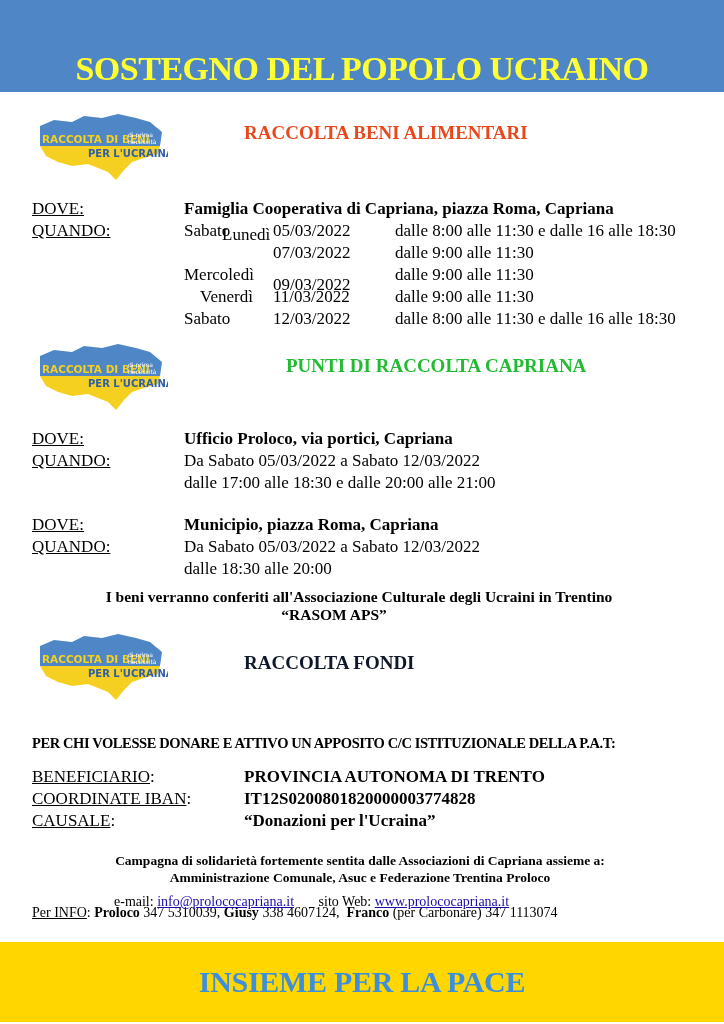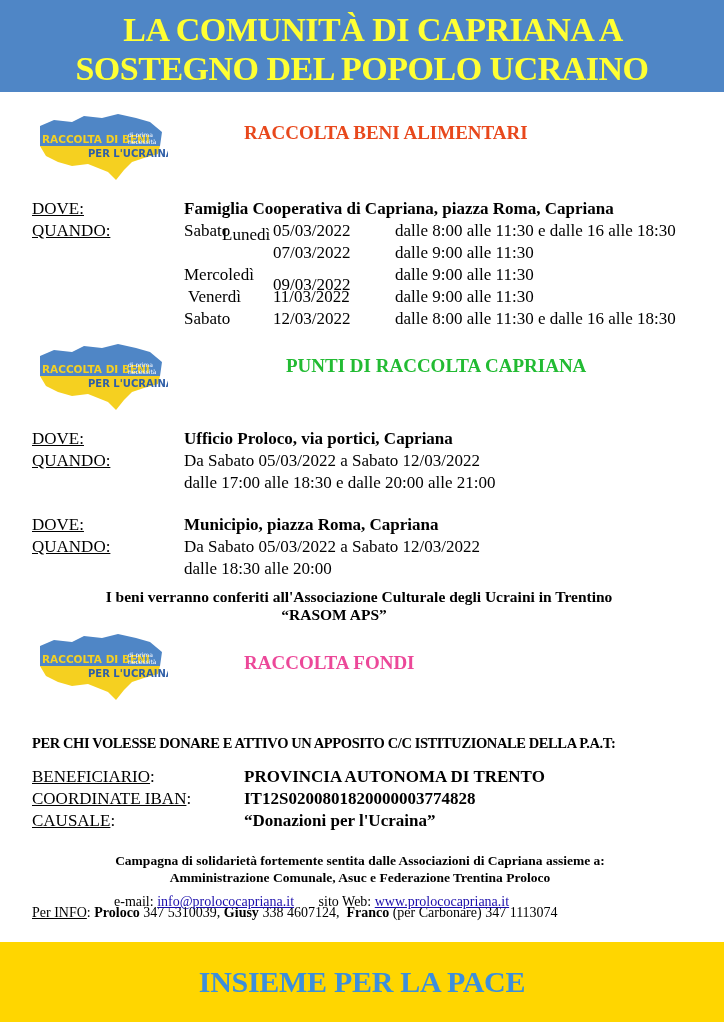--- a/index.html
+++ b/index.html
@@ -21,21 +21,21 @@
   .header .l2 { top: 51px; }
 
   .logo { position: absolute; width: 136px; height: 72px; }
   .logo svg { width: 100%; height: 100%; display: block; }
 
   .sec-title {
     position: absolute; font-weight: bold; font-size: 19px; white-space: nowrap;
   }
   .t-red { color: #e8481c; }
   .t-green { color: #22bb33; margin-left: 40px; }
-  .t-orange { color: #ec4899; }
+  .t-orange { color: #0f172a; }
 
   .row { position: absolute; font-size: 17px; white-space: nowrap; line-height: 20px; }
   .lbl { text-decoration: underline; }
   .b { font-weight: bold; }
 
   .center {
     position: absolute; left: 0; width: 724px; text-align: center;
     white-space: nowrap; font-weight: bold;
   }
   a.link { color: #1a0dab; text-decoration: underline; }
@@ -47,21 +47,20 @@
   .footer .txt {
     position: absolute; left: 0; top: 20px; width: 724px; text-align: center;
     color: #3d8fdb; font-weight: bold; font-size: 30px; letter-spacing: -0.3px;
     line-height: 40px;
   }
 </style>
 </head>
 <body>
 
 <div class="header">
-  <div class="line l1">LA COMUNITÀ DI CAPRIANA A</div>
   <div class="line l2">SOSTEGNO DEL POPOLO UCRAINO</div>
 </div>
 
 <div class="logo" style="left:32px; top:112px;">
   <svg viewBox="0 0 136 72">
     <path d="M8,14 L22,8 L40,10 L52,4 L70,6 L86,2 L104,6 L118,10 L130,20 L128,34 L8,34 Z" fill="#4f86c6"></path>
     <path d="M8,34 L128,34 L126,42 L112,46 L100,50 L92,58 L84,68 L76,60 L66,56 L56,52 L40,54 L26,50 L14,44 Z" fill="#f5d020"></path>
     <text x="10" y="31" font-family="DejaVu Sans, sans-serif" font-weight="bold" font-size="10.5" fill="#f5d020">RACCOLTA DI BENI</text>
     <text x="96" y="25" font-family="DejaVu Sans, sans-serif" font-size="6" fill="#ffffff">di prima</text>
     <text x="96" y="32" font-family="DejaVu Sans, sans-serif" font-size="6" fill="#ffffff">necessità</text>
@@ -105,21 +104,21 @@
     <div class="row" style="left:184px; top:225px;margin-left:38px;">Lunedì</div>
     <div class="row" style="left:273px; top:243px;">07/03/2022</div>
     <div class="row" style="left:395px; top:243px;">dalle 9:00 alle 11:30</div>
   </div>
   <div>
     <div class="row" style="left:184px; top:265px;">Mercoledì</div>
     <div class="row" style="left:273px; top:275px;">09/03/2022</div>
     <div class="row" style="left:395px; top:265px;">dalle 9:00 alle 11:30</div>
   </div>
   <div>
-    <div class="row" style="left:188px; top:287px;">Venerdì</div>
+    <div class="row" style="left:200px; top:287px;">Venerdì</div>
     <div class="row" style="left:273px; top:287px;">11/03/2022</div>
     <div class="row" style="left:395px; top:287px;">dalle 9:00 alle 11:30</div>
   </div>
   <div>
     <div class="row" style="left:184px; top:309px;">Sabato</div>
     <div class="row" style="left:273px; top:309px;">12/03/2022</div>
     <div class="row" style="left:395px; top:309px;">dalle 8:00 alle 11:30 e dalle 16 alle 18:30</div>
   </div>
 </div>
 

